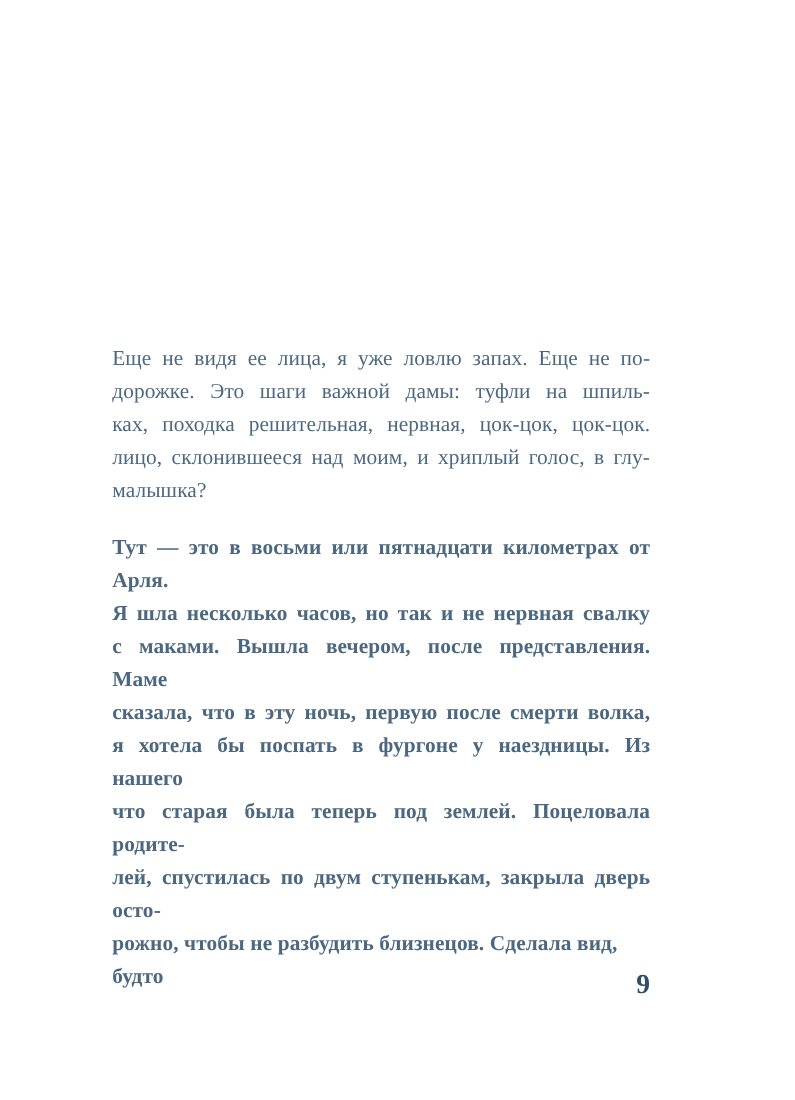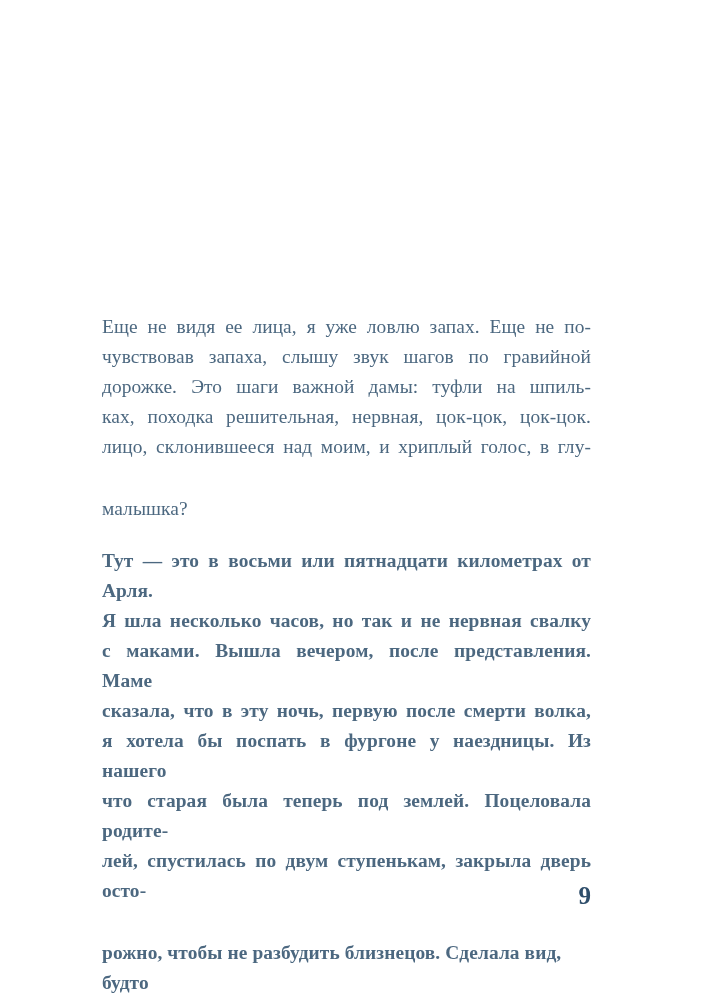--- a/index.html
+++ b/index.html
@@ -30,21 +30,20 @@
       line-height: 30px;
       letter-spacing: 0.1px;
     }
     .line {
       text-align: justify;
       text-align-last: justify;
     }
     .line.last {
       text-align: left;
       text-align-last: left;
-      margin-top: 32px;
     }
     .para-gap {
       margin-top: 22px;
       font-weight: bold;
     }
     .page-number {
       position: absolute;
       left: 102px;
       top: 881px;
       width: 489px;
@@ -55,21 +54,20 @@
       color: #2f4e6b;
     }
   </style>
 </head>
 <body>
 
 <div class="page">
   <div class="text-block">
     <div class="para">
       <div class="line j">Еще не видя ее лица, я уже ловлю запах. Еще не по-</div>
-      <div class="line j">чувствовав запаха, слышу звук шагов по гравийной</div>
       <div class="line j">дорожке. Это шаги важной дамы: туфли на шпиль-</div>
       <div class="line j">ках, походка решительная, нервная, цок-цок, цок-цок.</div>
       <div class="line j">лицо, склонившееся над моим, и хриплый голос, в глу-</div>
       <div class="line last">малышка?</div>
     </div>
     <div class="para para-gap">
       <div class="line j">Тут — это в восьми или пятнадцати километрах от Арля.</div>
       <div class="line j">Я шла несколько часов, но так и не нервная свалку</div>
       <div class="line j">с маками. Вышла вечером, после представления. Маме</div>
       <div class="line j">сказала, что в эту ночь, первую после смерти волка,</div>

